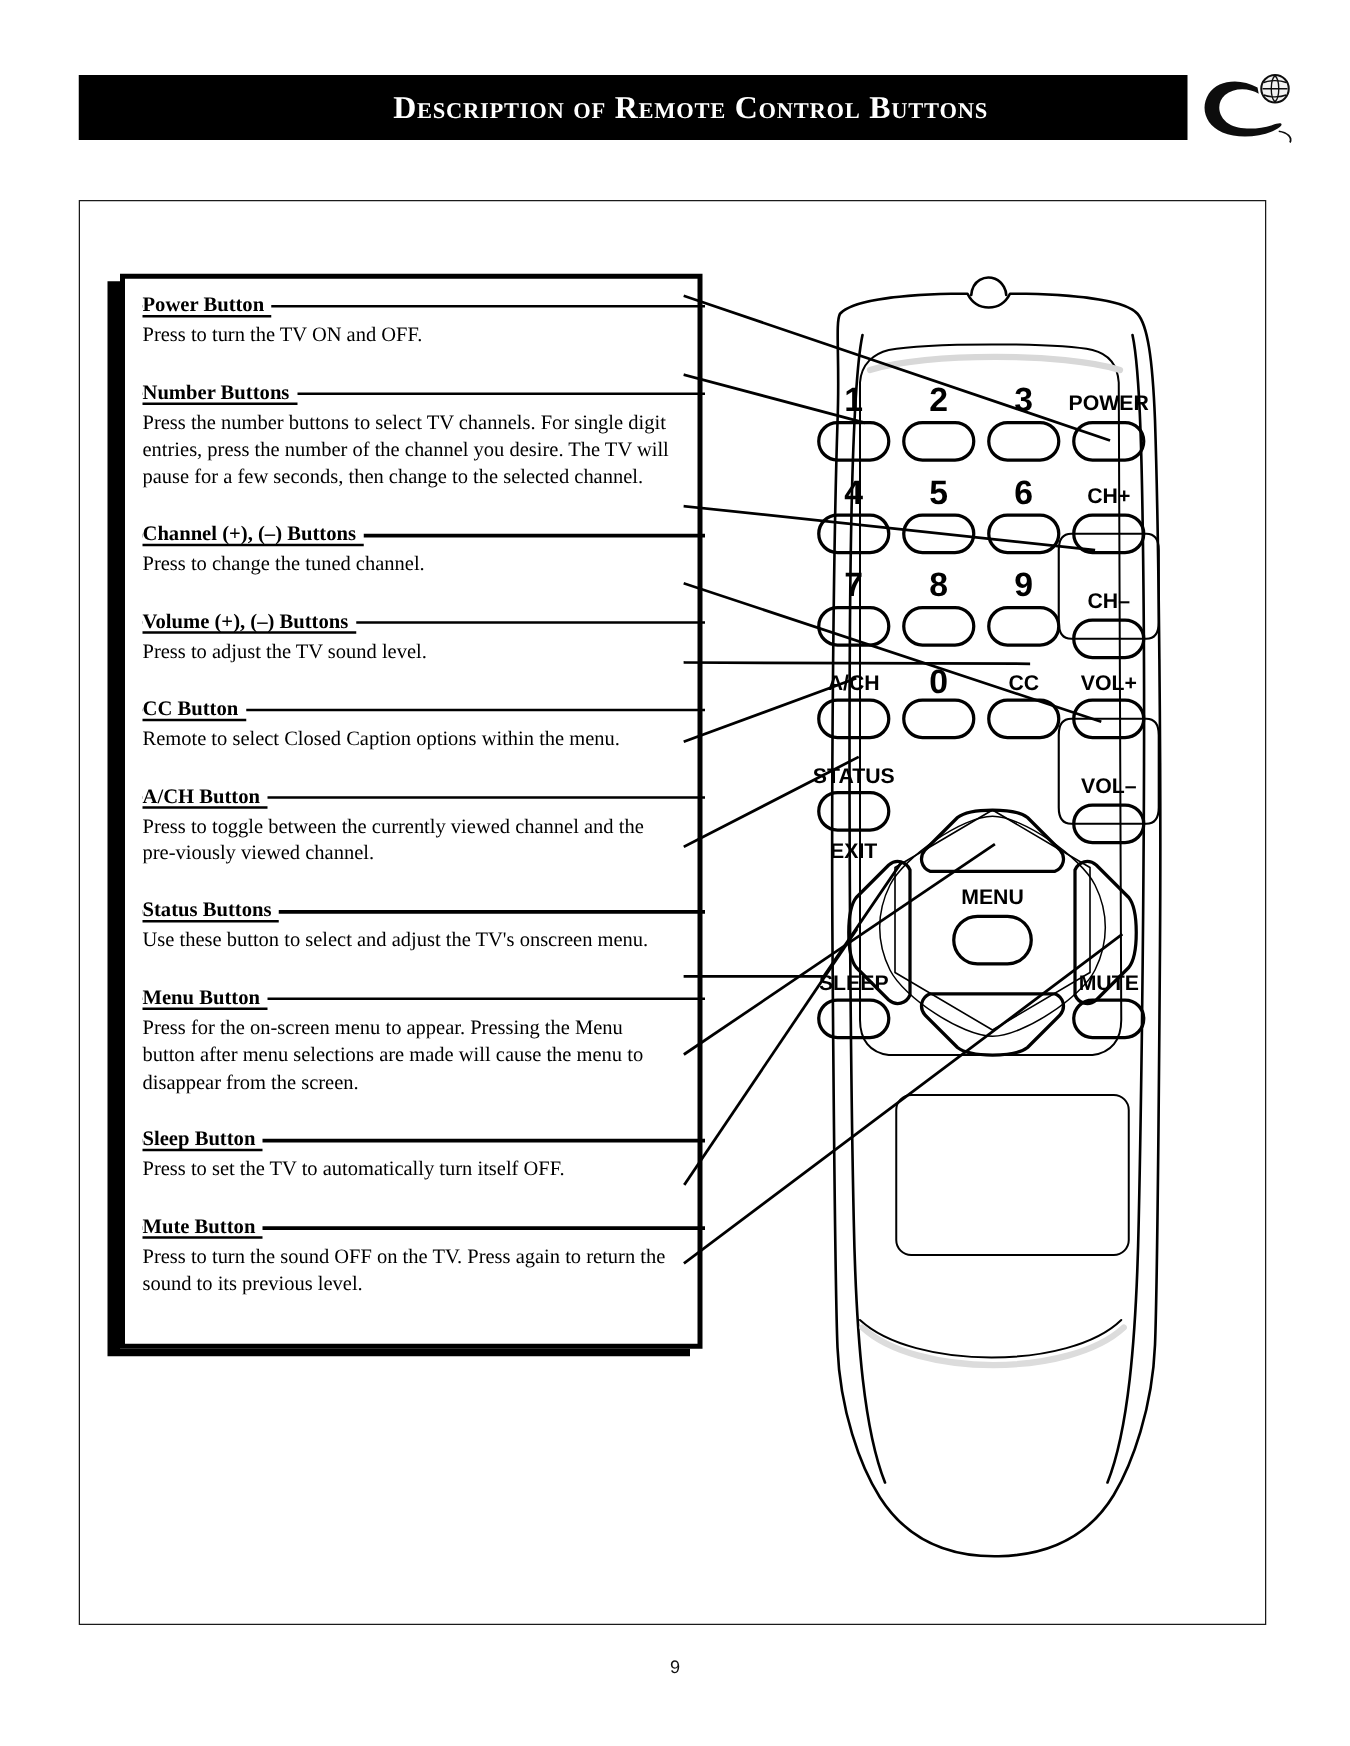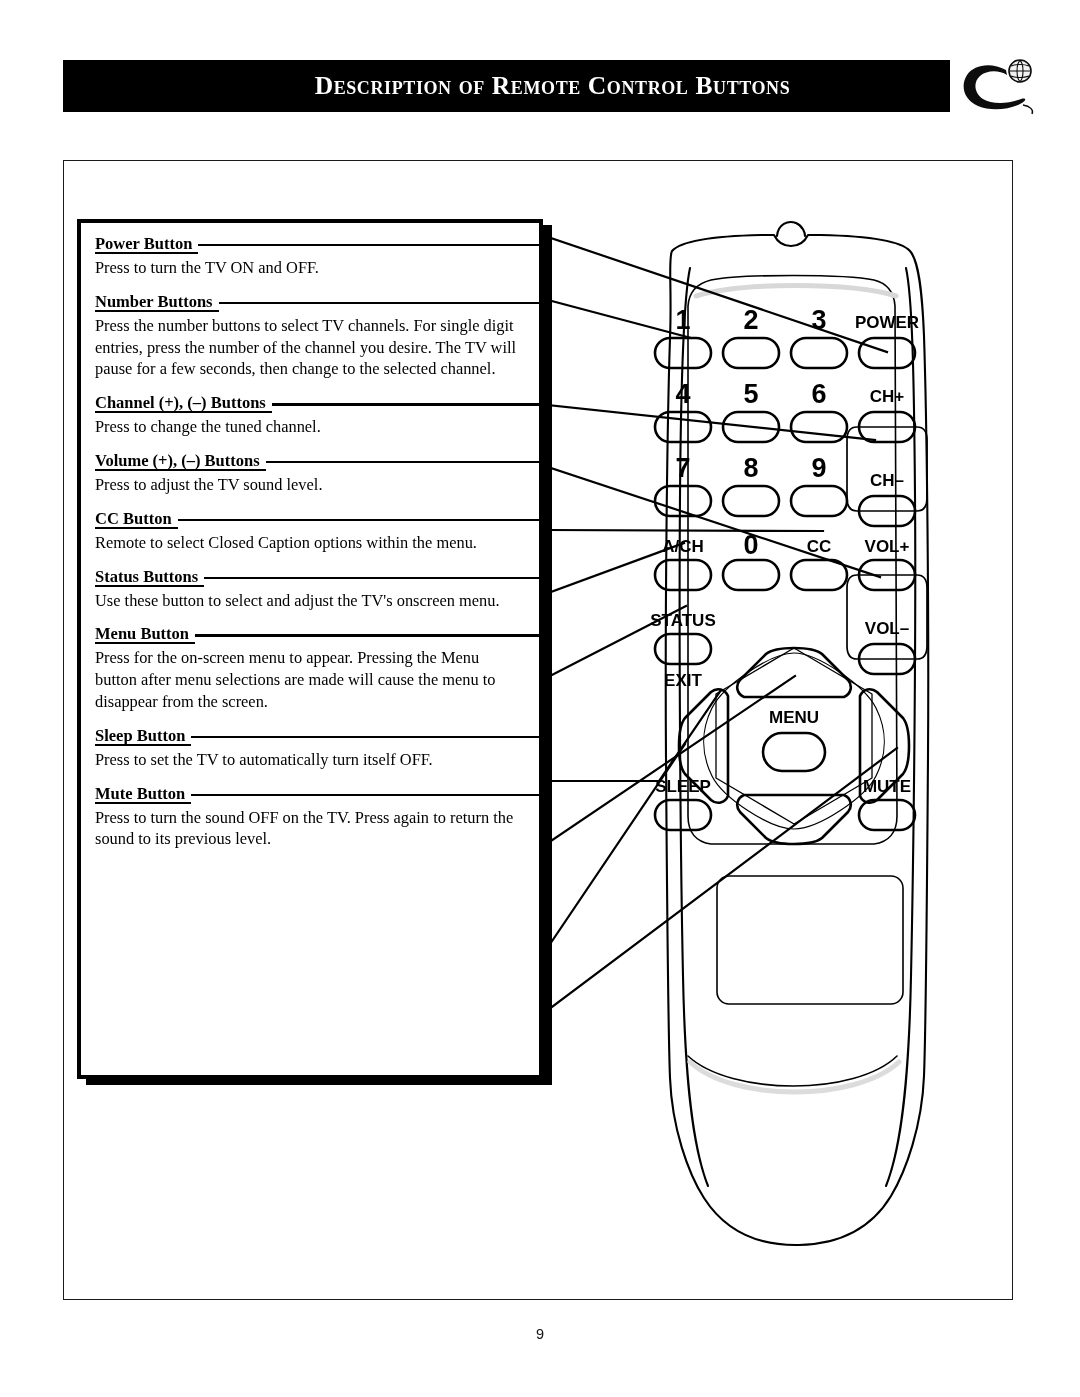--- a/index.html
+++ b/index.html
@@ -67,32 +67,32 @@
   #text-panel-shadow {
     position: absolute;
     left: 86px;
     top: 225px;
     width: 466px;
     height: 860px;
     background: #000;
   }
   #text-panel {
     position: absolute;
-    left: 77px;
+    left: 96px;
     top: 219px;
     width: 466px;
     height: 860px;
     background: #ffffff;
     border: 4px solid #000000;
     box-sizing: border-box;
     padding: 12px 14px 0 14px;
     z-index: 5;
   }
   .entry { margin: 0 0 0 0; }
-  .entry + .entry { margin-top: 14px; }
+  .entry + .entry { margin-top: 26px; }
 
   .entry-head {
     position: relative;
     display: block;
     height: 20px;
     margin-bottom: 2px;
   }
   .entry-head .head-label {
     font-weight: bold;
     font-size: 16.5px;
@@ -364,20 +364,27 @@
   </div>
 
   <div class="entry">
     <div class="entry-head">
       <span class="leader"></span>
       <span class="head-label">CC Button</span>
     </div>
     <p class="entry-body">Remote to select Closed Caption options within the menu.</p>
   </div>
 
+  <div class="entry">
+    <div class="entry-head">
+      <span class="leader"></span>
+      <span class="head-label">A/CH Button</span>
+    </div>
+    <p class="entry-body">Press to toggle between the currently viewed channel and the pre-viously viewed channel.</p>
+  </div>
 
 
   <div class="entry">
     <div class="entry-head">
       <span class="leader"></span>
       <span class="head-label">Status Buttons</span>
     </div>
     <p class="entry-body">Use these button to select and adjust the TV's onscreen menu.</p>
   </div>
 

